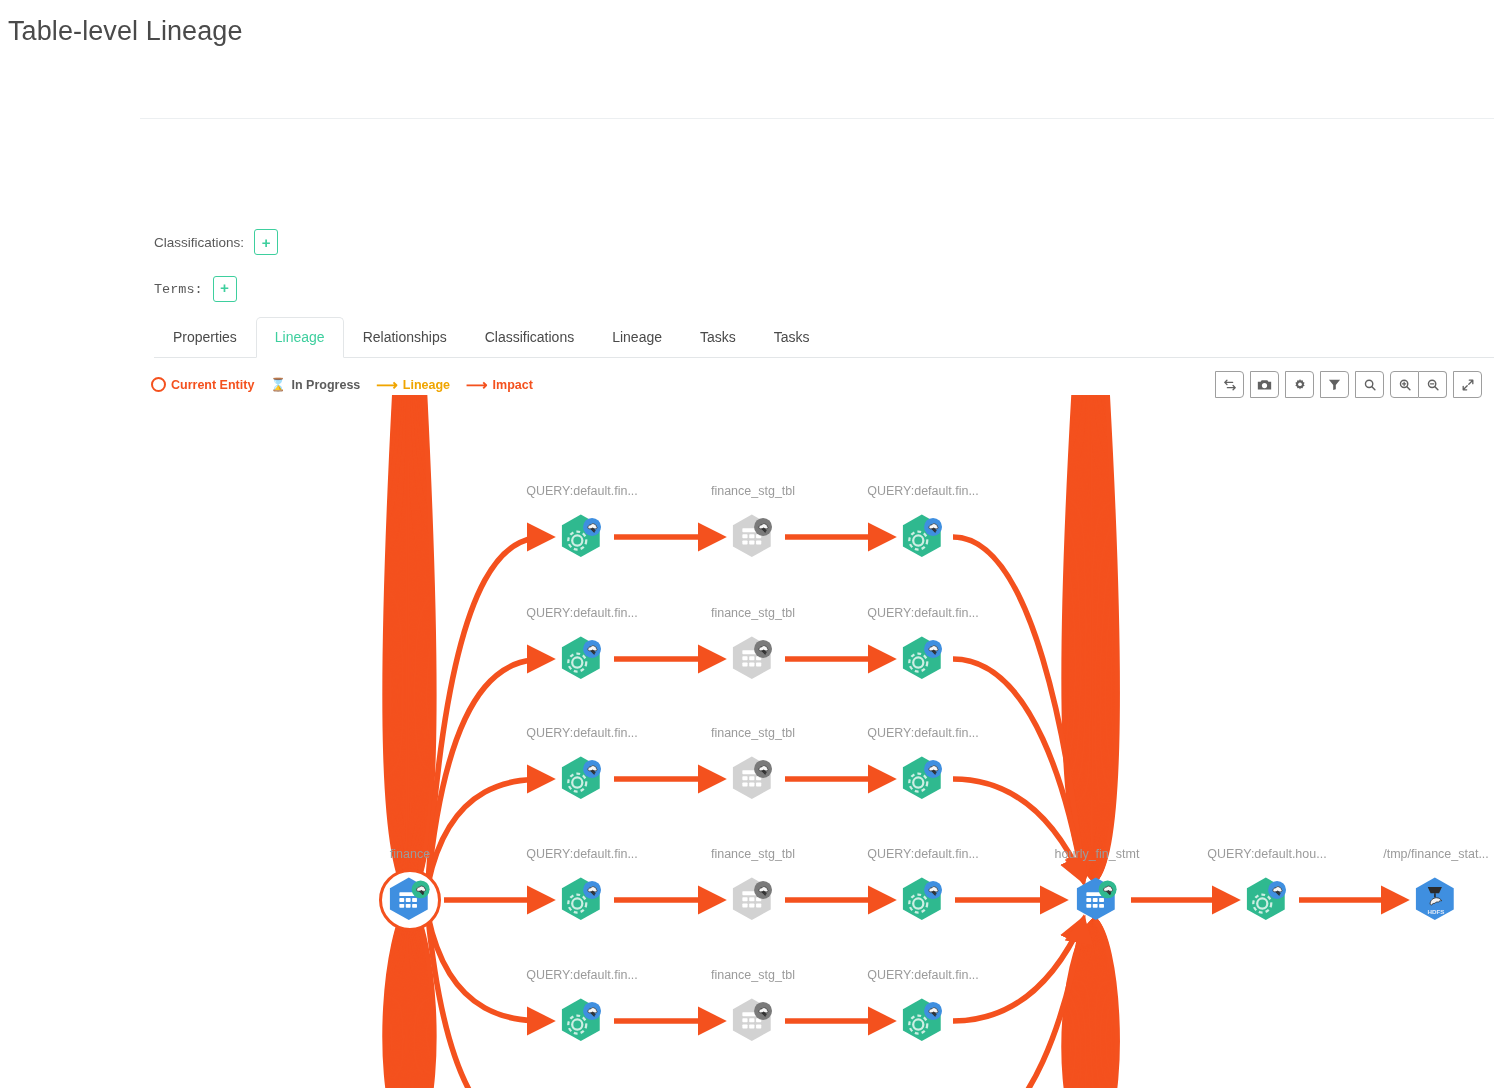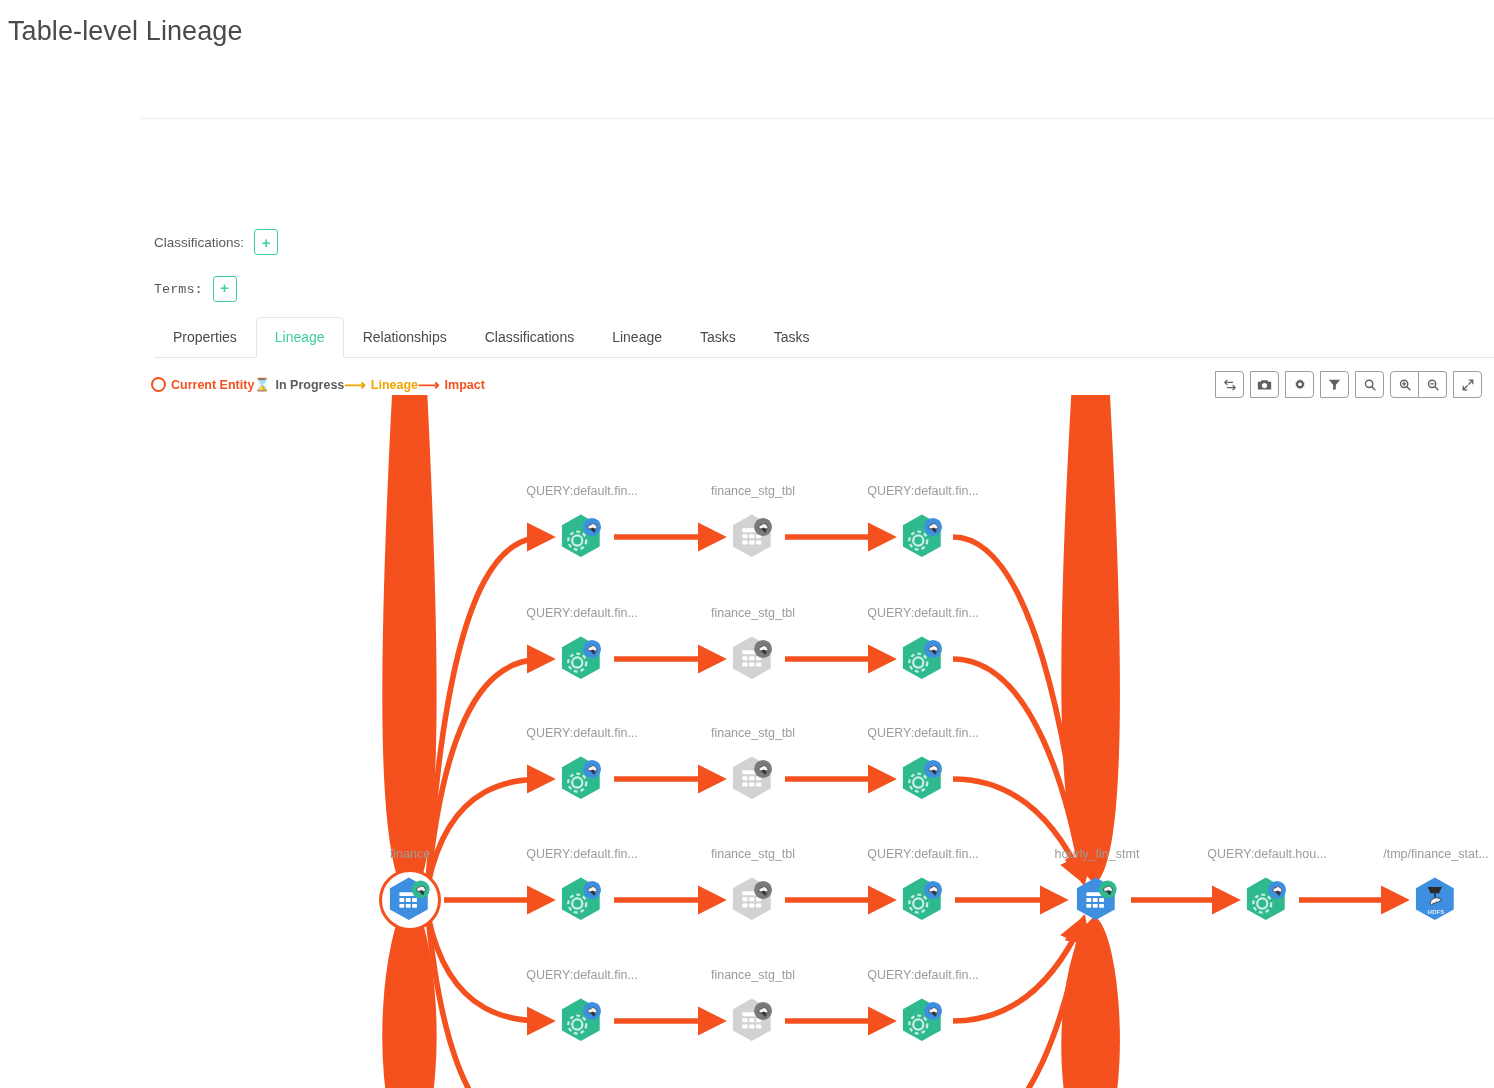--- a/index.html
+++ b/index.html
@@ -51,21 +51,21 @@
   .tab{
     font-size:14px;color:#4a4a4a;padding:11px 18px 12px 18px;
     cursor:pointer;position:relative;top:1px;border:1px solid transparent;
     border-radius:5px 5px 0 0;background:transparent;white-space:nowrap;
   }
   .tab.active{
     color:#3ecf9e;border-color:#e3e6e8;border-bottom-color:#fff;background:#fff;
   }
   
   .legend{
-    position:absolute;left:11px;top:258px;display:flex;align-items:center;
+    position:absolute;left:11px;top:258px;display:flex;align-items:center;gap:16px;
     font-size:12.5px;font-weight:600;
   }
   .legend-item{display:flex;align-items:center;gap:5px;white-space:nowrap;}
   .ring{
     width:11px;height:11px;border:2px solid #f4511e;border-radius:50%;display:inline-block;
   }
   .arrow-gl{font-size:15px;line-height:1;}
   
   .toolbar{position:absolute;right:12px;top:252px;display:flex;align-items:center;gap:6px;}
   .tb-group{display:flex;}

